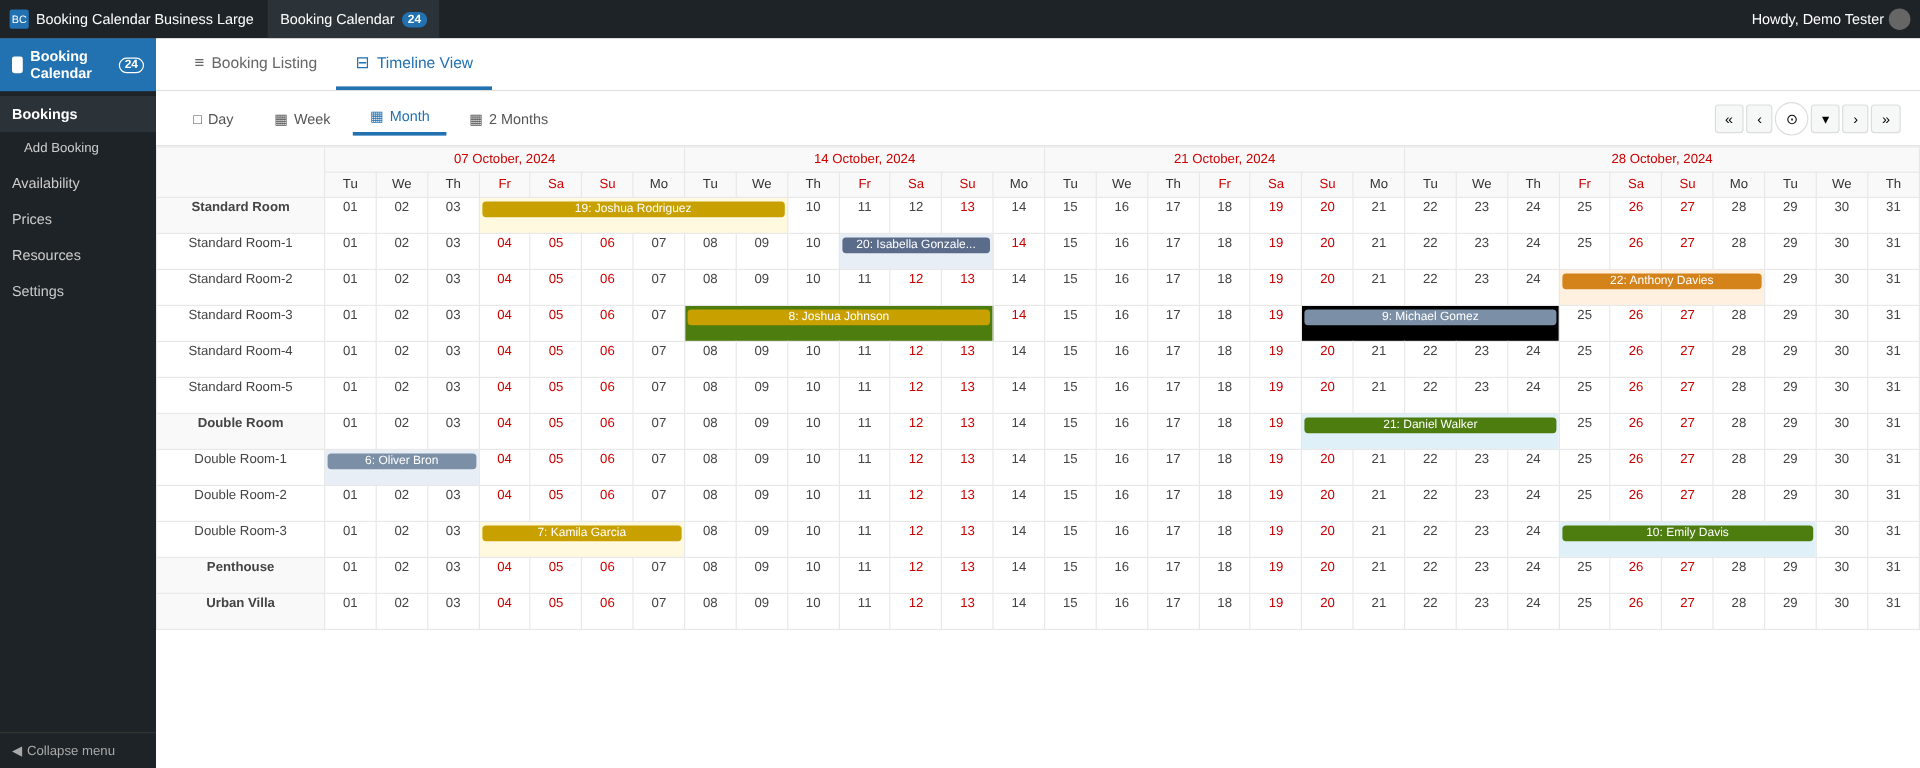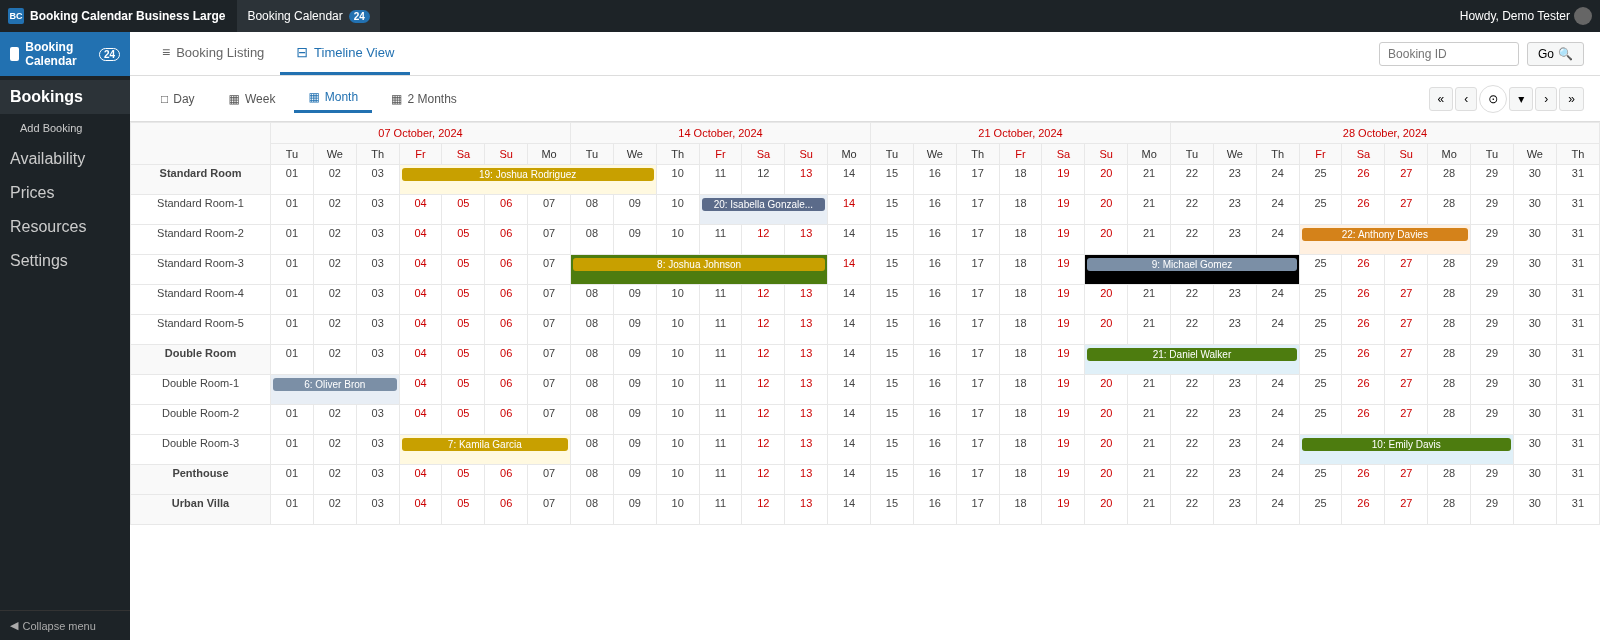--- a/index.html
+++ b/index.html
@@ -1,36 +1,36 @@
 <!DOCTYPE html>
 <html><head>
   <meta charset="utf-8">
   <style>
     * { box-sizing: border-box; margin: 0; padding: 0; }
     body { font-family: -apple-system, BlinkMacSystemFont, 'Segoe UI', sans-serif; font-size: 12px; background: #f0f0f1; color: #333; height: 640px; overflow: hidden; }
 
     
     .top-bar { background: #1d2327; color: #fff; height: 32px; display: flex; align-items: center; padding: 0 8px; gap: 12px; }
-    .top-bar-logo { display: flex; align-items: center; gap: 6px; font-size: 12px; font-weight: 700; }
+    .top-bar-logo { display: flex; align-items: center; gap: 6px; font-size: 12px; font-weight: 400; }
     .top-bar-logo .logo-icon { width: 16px; height: 16px; background: #2271b1; border-radius: 2px; display: flex; align-items: center; justify-content: center; color: #fff; font-size: 9px; }
     .top-bar-tab { background: #2c3338; color: #fff; padding: 0 10px; height: 32px; display: flex; align-items: center; gap: 6px; font-size: 12px; border-radius: 0; }
     .top-bar-badge { background: #2271b1; color: #fff; border-radius: 10px; padding: 1px 5px; font-size: 10px; font-weight: bold; }
     .top-bar-right { margin-left: auto; font-size: 12px; display: flex; align-items: center; gap: 4px; }
     .top-bar-right .avatar-icon { width: 18px; height: 18px; background: #666; border-radius: 50%; }
 
     
     .layout { display: flex; height: calc(640px - 32px); }
 
     
     .sidebar { width: 130px; background: #1d2327; color: #fff; display: flex; flex-direction: column; flex-shrink: 0; }
     .sidebar-brand { background: #2271b1; padding: 8px 10px; display: flex; align-items: center; gap: 6px; font-size: 12px; font-weight: 600; }
     .sidebar-brand .brand-icon { width: 14px; height: 14px; background: #fff; border-radius: 2px; display: flex; align-items: center; justify-content: center; }
     .sidebar-badge { background: #2271b1; border: 1px solid #fff; color: #fff; border-radius: 10px; padding: 0 4px; font-size: 10px; margin-left: auto; }
     .sidebar-menu { display: flex; flex-direction: column; padding-top: 4px; flex: 1; }
-    .sidebar-item { padding: 8px 10px; color: #ccc; font-size: 16px; cursor: pointer; display: flex; align-items: center; gap: 6px; }
+    .sidebar-item { padding: 8px 10px; color: #ccc; font-size: 12px; cursor: pointer; display: flex; align-items: center; gap: 6px; }
     .sidebar-item.active { color: #fff; font-weight: 600; background: #2c3338; }
     .sidebar-item.sub { padding-left: 20px; font-size: 11px; }
     .sidebar-collapse { padding: 8px 10px; color: #aaa; font-size: 11px; display: flex; align-items: center; gap: 4px; cursor: pointer; margin-top: auto; border-top: 1px solid #333; }
 
     
     .main { flex: 1; display: flex; flex-direction: column; overflow: hidden; background: #f0f0f1; }
 
     
     .page-header { background: #fff; border-bottom: 1px solid #ddd; display: flex; align-items: stretch; padding: 0 16px; gap: 0; }
     .page-tab { padding: 12px 16px; display: flex; align-items: center; gap: 6px; font-size: 13px; color: #666; cursor: pointer; border-bottom: 3px solid transparent; text-decoration: none; }
@@ -138,27 +138,20 @@
 
     <div class="page-header">
       <a class="page-tab">
         <span class="page-tab-icon">≡</span>
         <span>Booking Listing</span>
       </a>
       <a class="page-tab active">
         <span class="page-tab-icon">⊟</span>
         <span>Timeline View</span>
       </a>
-      <div class="page-header-right">
-        <input class="booking-id-input" type="text" placeholder="Booking ID" style="">
-        <button class="go-btn">
-          <span>Go</span>
-          <span>🔍</span>
-        </button>
-      </div>
     </div>
 
 
     <div class="calendar-container">
 
       <div class="view-tabs">
         <div class="view-tab">
           <span>□</span>
           <span>Day</span>
         </div>

